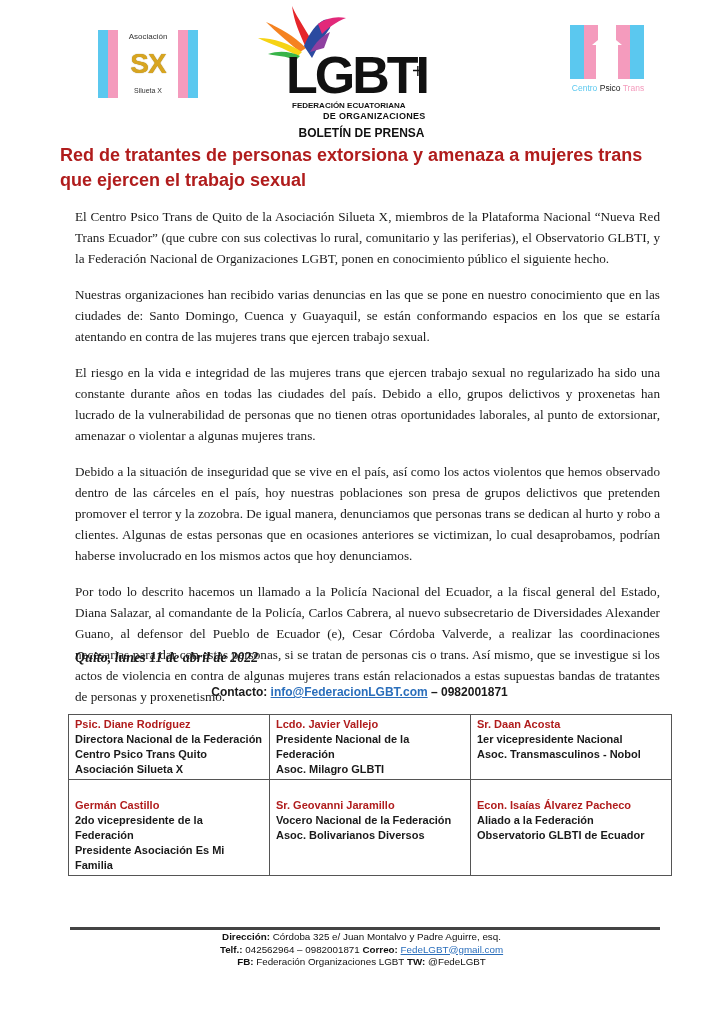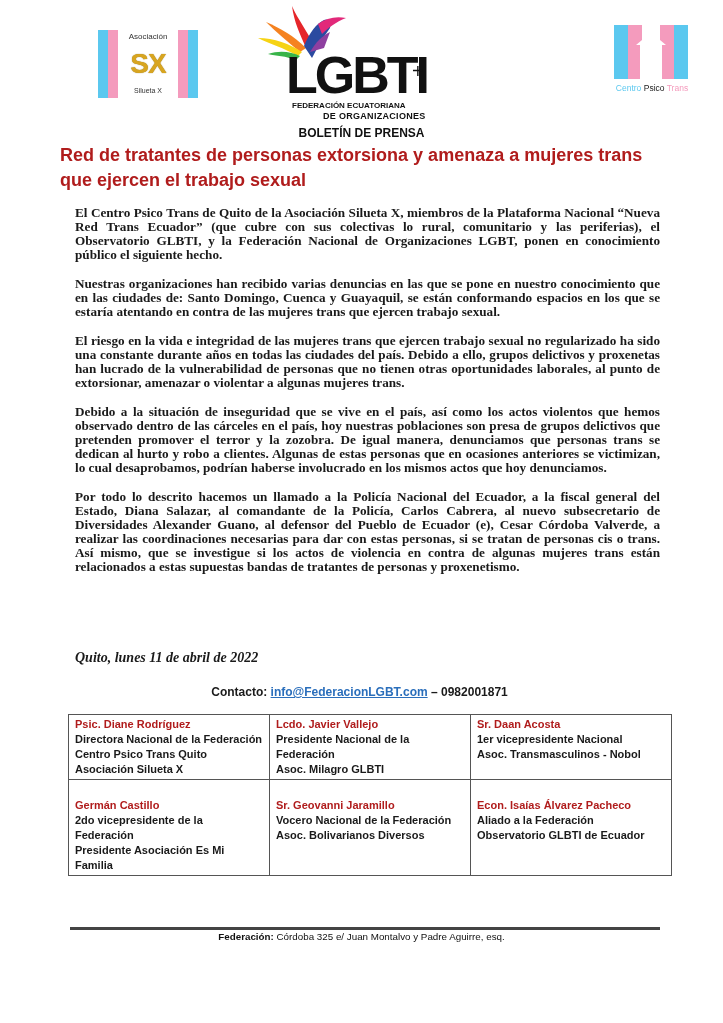--- a/index.html
+++ b/index.html
@@ -17,32 +17,32 @@
   .logo-sx .big { position:absolute; left:0; right:0; top:4px; text-align:center; font-family:"Liberation Sans", sans-serif; font-size:28px; font-weight:bold; color:#d8a520; letter-spacing:-1px; line-height:44px; text-shadow:0 0 1px #8a6a10; }
   .logo-sx .bottom { position:absolute; left:0; right:0; bottom:-2px; text-align:center; font-family:"Liberation Sans", sans-serif; font-size:7px; color:#333; }
 
   .logo-fed { position:absolute; left:252px; top:2px; width:180px; height:118px; }
   .logo-fed svg { position:absolute; left:0; top:0; }
   .logo-fed .lgbti { position:absolute; left:34px; top:46px; font-family:"Liberation Sans", sans-serif; font-weight:bold; font-size:52px; letter-spacing:-3px; color:#111; line-height:54px; }
   .logo-fed .plus { position:absolute; left:160px; top:58px; font-family:"Liberation Sans", sans-serif; font-size:20px; color:#111; }
   .logo-fed .sub1 { position:absolute; left:40px; top:99px; font-family:"Liberation Sans", sans-serif; font-weight:bold; font-size:8px; color:#111; }
   .logo-fed .sub2 { position:absolute; left:40px; top:109px; font-family:"Liberation Sans", sans-serif; font-weight:bold; font-size:9px; color:#111; letter-spacing:0.3px;margin-left:31px; }
 
-  .logo-cpt { position:absolute; left:612px; top:25px; width:80px; height:72px; }
+  .logo-cpt { position:absolute; left:568px; top:25px; width:80px; height:72px; }
   .logo-cpt .flag { position:absolute; left:2px; top:0; width:74px; height:54px; }
   .logo-cpt .name { position:absolute; left:0; right:0; top:58px; text-align:center; font-family:"Liberation Sans", sans-serif; font-size:8.5px; }
   .logo-cpt .c1 { color:#5bc8ef; } .logo-cpt .c2 { color:#222; } .logo-cpt .c3 { color:#f49bbd; }
 
   
   .kicker { position:absolute; left:0; right:0; top:126px; text-align:center; font-family:"Liberation Sans", sans-serif; font-weight:bold; font-size:12px; color:#111; }
   .headline { position:absolute; left:60px; right:60px; top:143px; text-align:left; font-family:"Liberation Sans", sans-serif; font-weight:bold; font-size:18px; line-height:25px; color:#b01c1c; }
 
   
   .body { position:absolute; left:75px; width:585px; top:206px; }
-  .body p { margin:0 0 15px 0; font-size:13.2px; line-height:14px; text-align:justify;font-weight:bold; }
+  .body p { margin:0 0 15px 0; font-size:13.2px; line-height:21px; text-align:justify; }
   .dateline { position:absolute; left:75px; top:650px; font-style:italic; font-weight:bold; font-size:14px; }
   .contact { position:absolute; left:0; right:4px; top:685px; text-align:center; font-family:"Liberation Sans", sans-serif; font-weight:bold; font-size:12px; }
   .contact .mail { color:#2a6ebb; text-decoration:underline; }
 
   
   .sig-table { position:absolute; left:68px; top:714px; width:604px; border-collapse:collapse; font-family:"Liberation Sans", sans-serif; font-size:11px; font-weight:bold;border-radius:28px; }
   .sig-table td { border:1px solid #555; vertical-align:top; padding:2px 6px 2px 6px; width:33.33%; line-height:15px; }
   .sig-table tr.r2 td { padding-top:18px; }
   .sig-table .nm { color:#b01c1c; }
   .sig-table .ln { color:#1a1a1a; }
@@ -155,16 +155,28 @@
       <div class="ln">Aliado a la Federación</div>
       <div class="ln">Observatorio GLBTI de Ecuador</div>
     </td>
   </tr>
 </tbody>
   </table>
 
 <div class="footer-rule"></div>
 <div class="footer">
   <div>
-    <b>Federación:</b>
+    <b>Dirección:</b>
     <span>Córdoba 325 e/ Juan Montalvo y Padre Aguirre, esq.</span>
+  </div>
+  <div>
+    <b>Telf.:</b>
+    <span>042562964 – 0982001871</span>
+    <b>Correo:</b>
+    <a class="mail">FedeLGBT@gmail.com</a>
+  </div>
+  <div>
+    <b>FB:</b>
+    <span>Federación Organizaciones LGBT</span>
+    <b>TW:</b>
+    <span>@FedeLGBT</span>
   </div>
 </div>
 
 </body></html>

